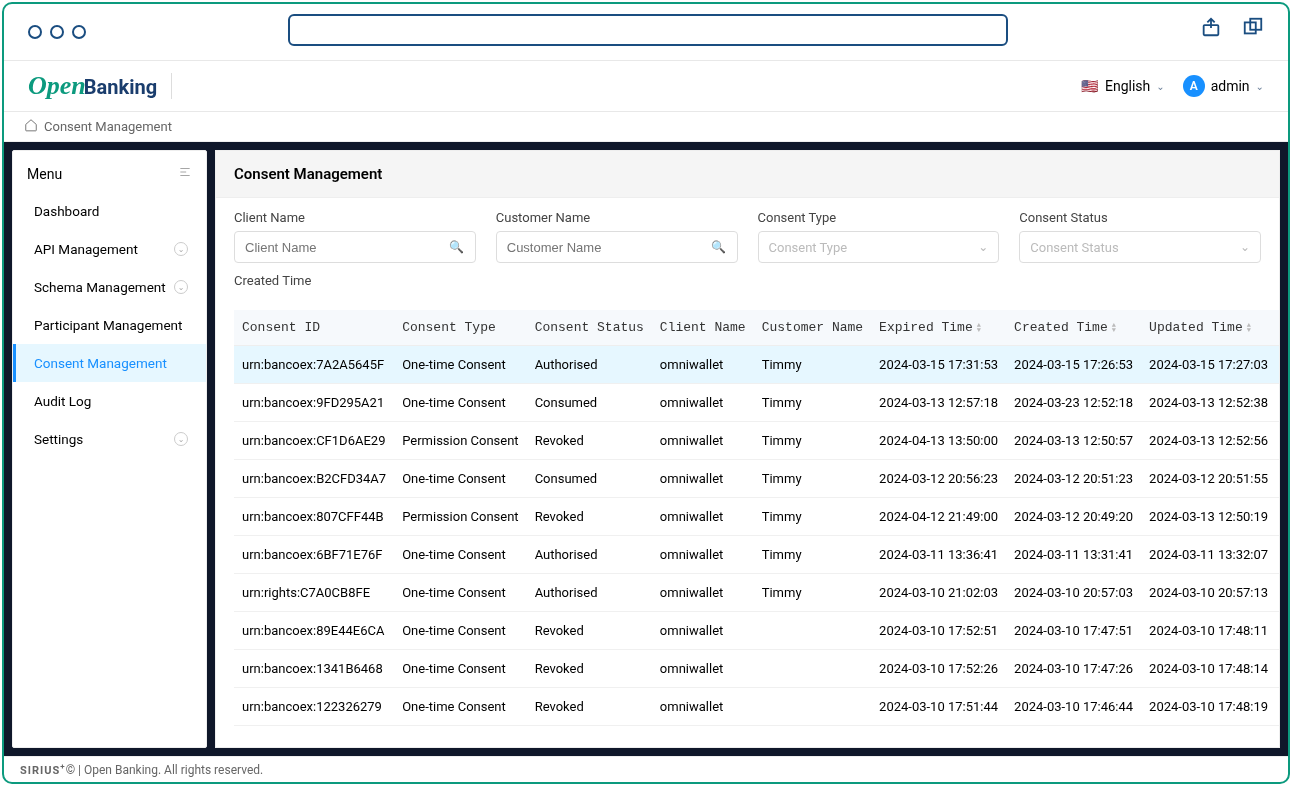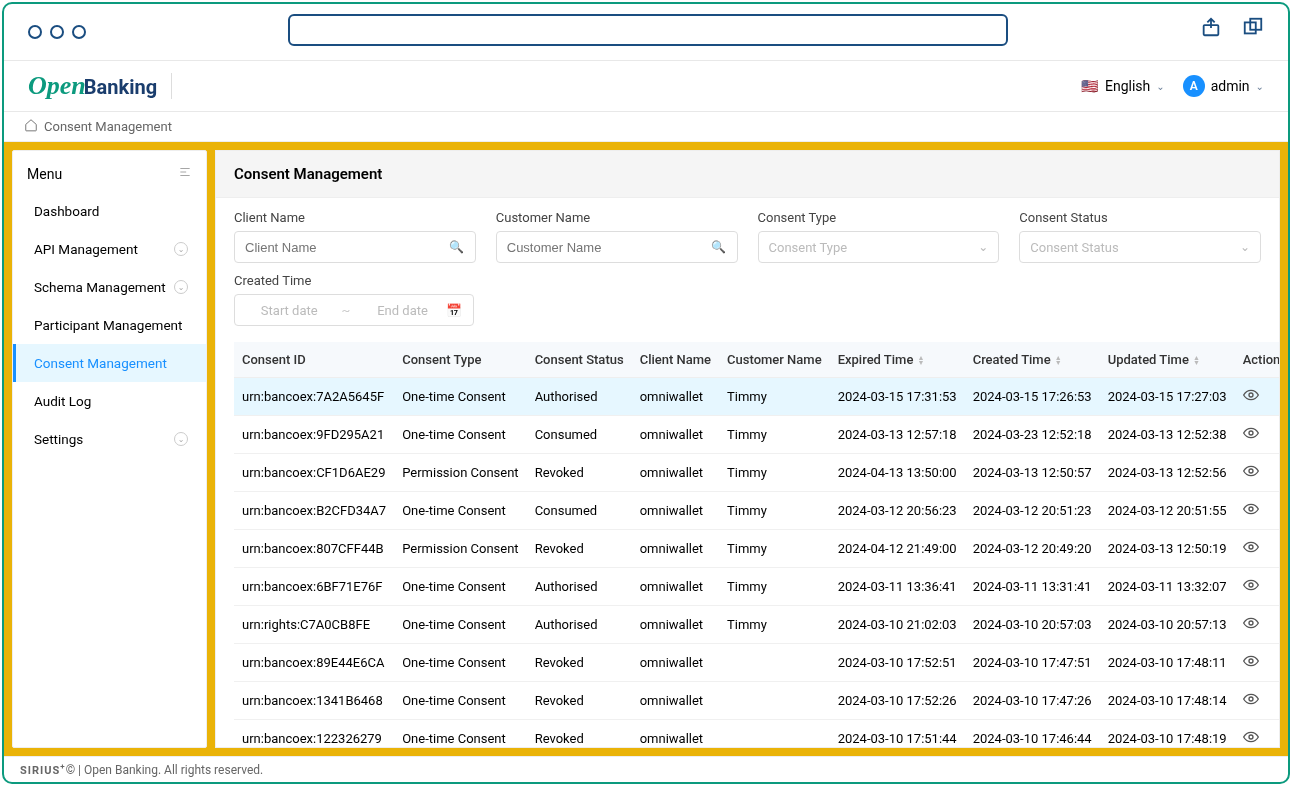--- a/index.html
+++ b/index.html
@@ -115,21 +115,21 @@
       gap: 6px;
       padding: 0 20px;
       font-size: 13px;
       color: #666;
       border-bottom: 1px solid #eee;
     }
     .breadcrumb svg { width: 14px; height: 14px; }
     .app-body {
       display: flex;
       height: calc(100% - 56px - 52px - 30px - 26px);
-      background: #eab308;
+      background: #0f172a;
     }
     .sidebar {
       width: 195px;
       background: #fff;
       margin: 8px 0 8px 8px;
       border: 1px solid #eee;
       border-radius: 2px;
     }
     .sidebar-header {
       display: flex;
@@ -247,20 +247,21 @@
     .table-wrap { padding: 0 18px; }
     table { width: 100%; border-collapse: collapse; font-size: 13px; }
     thead th {
       text-align: left;
       padding: 10px 8px;
       font-weight: 500;
       background: #f6f9fc;
       border-bottom: 1px solid #eee;
       color: #333;
       white-space: nowrap;
+      font-family: Liberation Mono, monospace;
     }
     .sort-icons {
       display: inline-flex;
       flex-direction: column;
       margin-left: 4px;
       line-height: 5px;
       font-size: 7px;
       color: #bbb;
       vertical-align: middle;
     }
@@ -409,26 +410,20 @@
           <div class="filter-group">
             <span class="filter-label">Consent Status</span>
             <div class="filter-input">
               <span class="placeholder">Consent Status</span>
               <span style="margin-left:auto" class="input-icon">⌄</span>
             </div>
           </div>
         </div>
         <div>
           <span class="filter-label">Created Time</span>
-          <div class="date-range">
-            <span style="flex:1;text-align:center">Start date</span>
-            <span class="sep">~</span>
-            <span style="flex:1;text-align:center">End date</span>
-            <span style="color:#999">📅</span>
-          </div>
         </div>
       </div>
 
       <div class="table-wrap">
         <table>
           <thead>
               <tr id="table-head">
                 <th><span>Consent ID</span></th>
                 <th><span>Consent Type</span></th>
                 <th><span>Consent Status</span></th>

